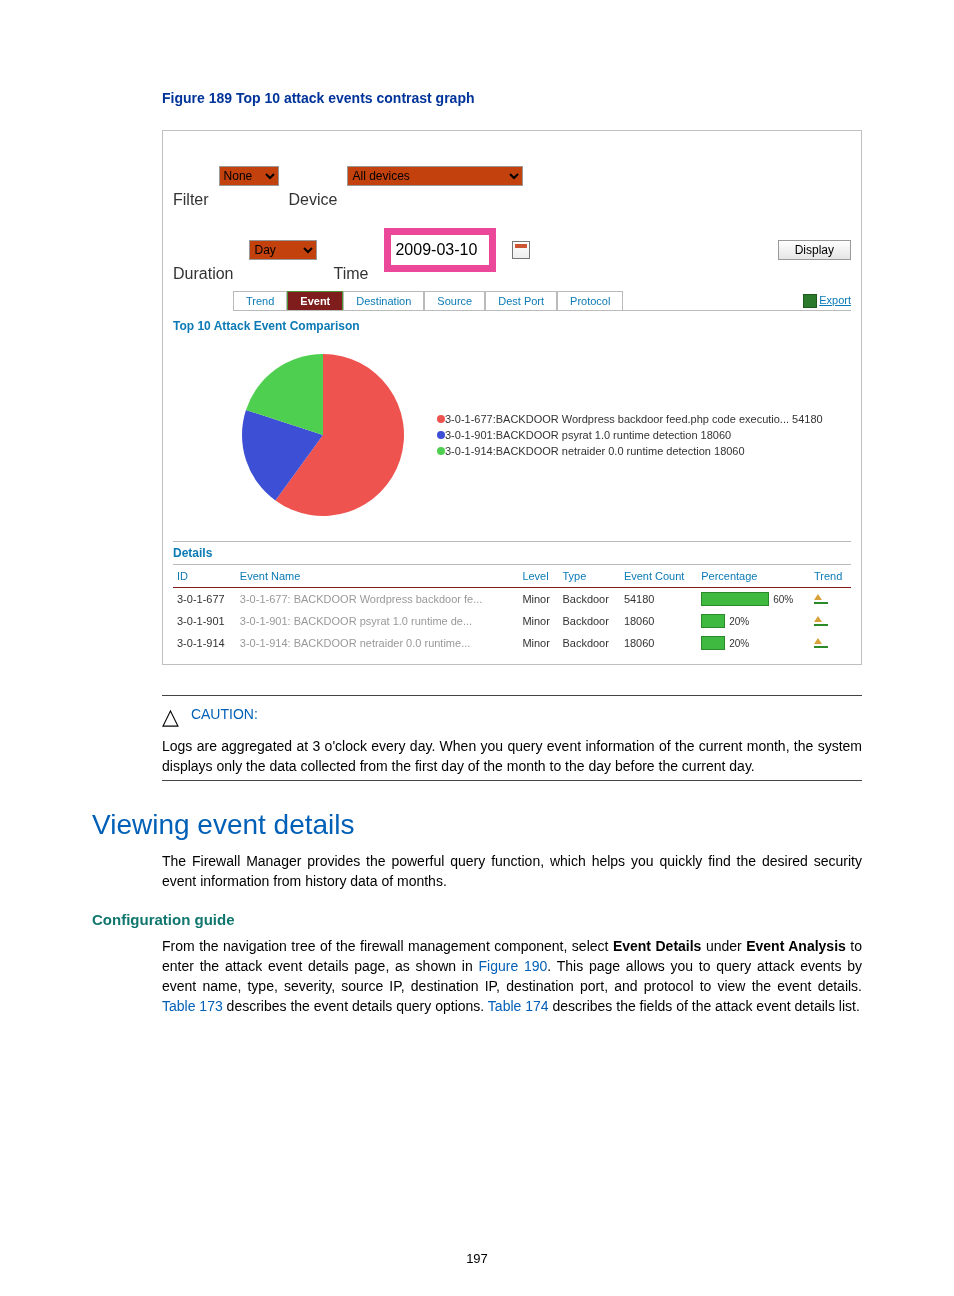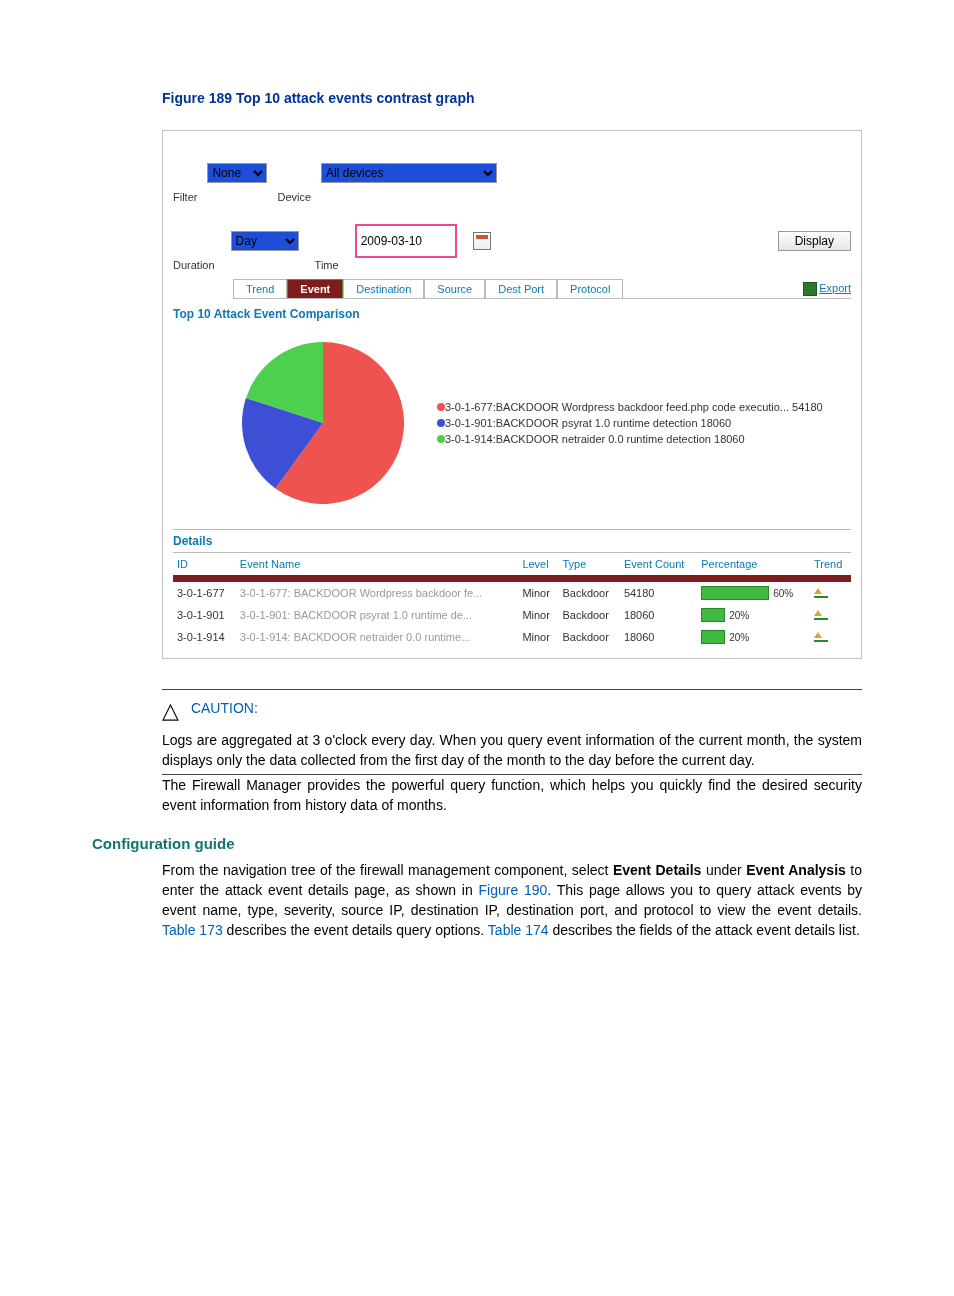--- a/index.html
+++ b/index.html
@@ -1,40 +1,40 @@
 <!DOCTYPE html>
 <html><head>
 <meta charset="utf-8">
 <style>
   html,body{margin:0;padding:0;background:#fff;font-family:Arial,Helvetica,sans-serif;color:#000;}
   .page{width:954px;min-height:1296px;margin:0 auto;position:relative;box-sizing:border-box;padding:90px 92px 0 92px;}
   .fig-caption{color:#003399;font-weight:bold;font-size:14px;margin:0 0 24px 70px;}
   .screenshot{border:1px solid #bfbfbf;margin-left:70px;padding:12px 10px 10px 10px;font-size:11px;color:#333;}
   .row{display:flex;align-items:center;gap:10px;margin-bottom:8px;}
-  .lbl{font-size:11px;margin-top:48px;}
-  .sel{border:1px solid #999;background:#1d4ed8;font-size:12px;height:20px;}
-  .txt{border:2px solid #ec4899;background:#fff;font-size:12px;height:18px;padding:6px 4px;}
+  .lbl{font-size:16px;margin-top:48px;}
+  .sel{border:1px solid #999;background:#c2410c;font-size:12px;height:20px;}
+  .txt{border:7px solid #ec4899;background:#fff;font-size:16px;height:18px;padding:6px 4px;}
   .cal-icon{width:16px;height:16px;border:1px solid #777;background:linear-gradient(#fff,#eee);display:inline-block;position:relative;}
   .cal-icon::after{content:"";position:absolute;top:2px;left:2px;right:2px;height:4px;background:#c53;}
   .btn{border:1px solid #999;background:linear-gradient(#fefefe,#e5e5e5);font-size:12px;padding:2px 16px;}
   .tabs{display:flex;gap:0;margin:8px 0 0 60px;position:relative;}
   .tab{border:1px solid #bbb;border-bottom:none;padding:3px 12px;font-size:11px;color:#0b7ab5;}
   .tab.active{background:#7f1d1d;color:#fff;font-weight:bold;border-color:#4f9337;}
   .export-link{position:absolute;right:0;top:3px;color:#0b7ab5;font-size:11px;text-decoration:underline;cursor:pointer;}
   .export-ico{display:inline-block;width:12px;height:12px;background:#2b7a2b;margin-right:2px;vertical-align:middle;border:1px solid #1e5a1e;}
   .hr-line{border-top:1px solid #bbb;margin:0 0 0 60px;}
   .section-title{color:#0b7ab5;font-weight:bold;font-size:12px;margin:8px 0 12px 0;}
   .chart-row{display:flex;align-items:center;gap:24px;}
   .pie-wrap{width:180px;height:180px;margin-left:60px;}
   .legend{font-size:11px;color:#333;}
   .legend-item{display:flex;align-items:center;margin:4px 0;white-space:nowrap;}
   .sw{width:8px;height:8px;border-radius:50%;}
   .details-hdr{color:#0b7ab5;font-weight:bold;font-size:12px;border-top:1px solid #bbb;border-bottom:1px solid #bbb;padding:4px 0;margin-top:16px;}
   table.details{width:100%;border-collapse:collapse;font-size:11px;}
-  table.details th{color:#0b7ab5;text-align:left;font-weight:normal;padding:5px 4px;border-bottom:7px solid #7f1d1d;}
+  table.details th{color:#0b7ab5;text-align:left;font-weight:normal;padding:5px 4px;border-bottom:1px solid #7f1d1d;}
   table.details td{padding:4px 4px;border-bottom:0px solid #eee;}
   .evname{color:#999;}
   .pct-cell{display:flex;align-items:center;gap:4px;}
   .pct-bar{height:12px;background:#3fb93f;border:1px solid #2a8a2a;}
   .pct-txt{font-size:10px;}
   .trend-ico{display:inline-block;width:14px;height:10px;border-bottom:2px solid #2a8a2a;position:relative;}
   .trend-ico::after{content:"";position:absolute;left:0;bottom:0;border-left:4px solid transparent;border-right:4px solid transparent;border-bottom:6px solid #d8a23a;transform:translateY(-2px);}
   .caution-row{display:flex;align-items:flex-start;gap:12px;margin:30px 0 0 70px;border-top:1px solid #444;padding-top:10px;}
   .caution-ico{font-size:22px;line-height:1;}
   .caution-title{color:#0060b7;font-size:14px;}
@@ -165,20 +165,22 @@
         </tbody>
     </table>
   </div>
 
   <div class="caution-row">
     <span class="caution-ico">△</span>
     <span class="caution-title">CAUTION:</span>
   </div>
   <div class="caution-body">Logs are aggregated at 3 o'clock every day. When you query event information of the current month, the system displays only the data collected from the first day of the month to the day before the current day.</div>
 
+  <h2 class="section">Viewing event details</h2>
   <p class="body-p">The Firewall Manager provides the powerful query function, which helps you quickly find the desired security event information from history data of months.</p>
 
   <h3 class="sub">Configuration guide</h3>
   <p class="body-p">
     <span>From the navigation tree of the firewall management component, select </span><b>Event Details</b><span> under </span><b>Event Analysis</b><span> to enter the attack event details page, as shown in </span><span class="link">Figure 190</span><span>. This page allows you to query attack events by event name, type, severity, source IP, destination IP, destination port, and protocol to view the event details. </span><span class="link">Table 173</span><span> describes the event details query options. </span><span class="link">Table 174</span><span> describes the fields of the attack event details list.</span>
   </p>
 
+  <div class="page-num">197</div>
 </div>
 
 </body></html>

